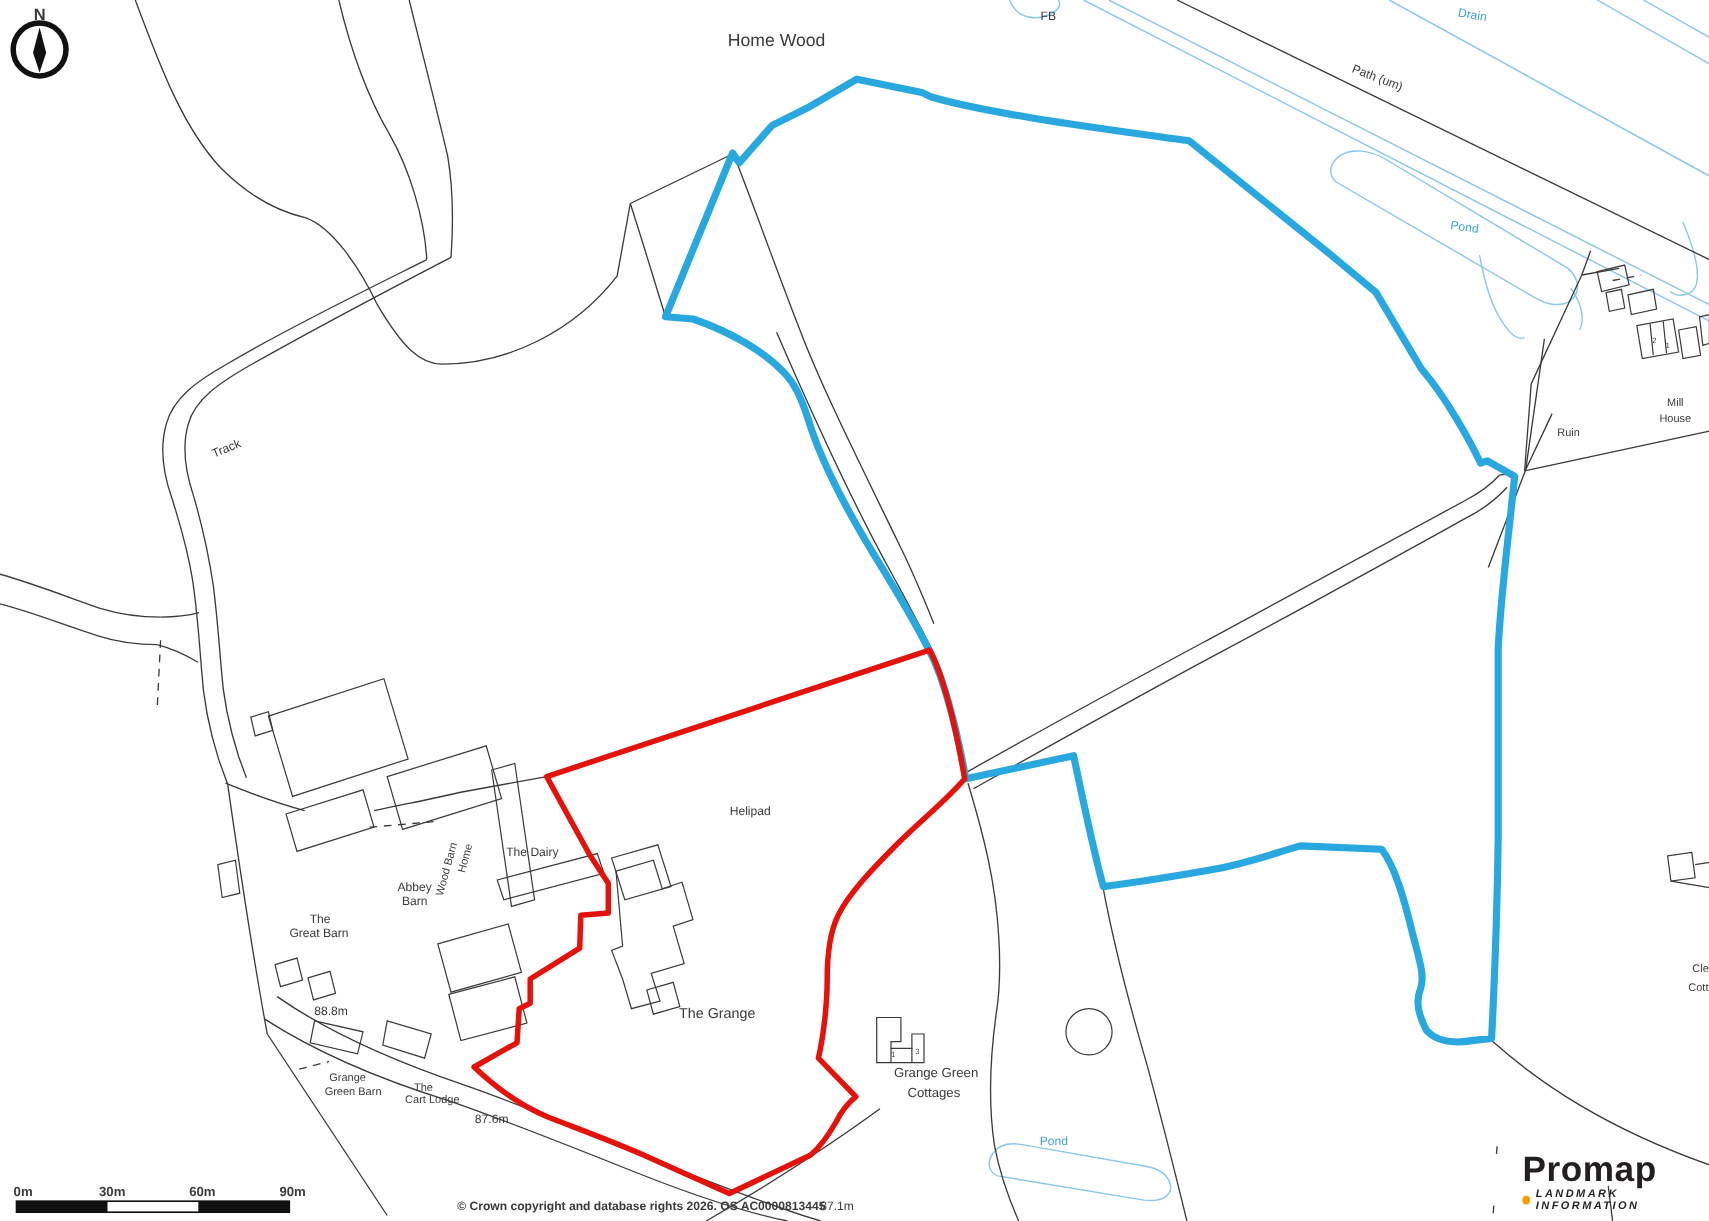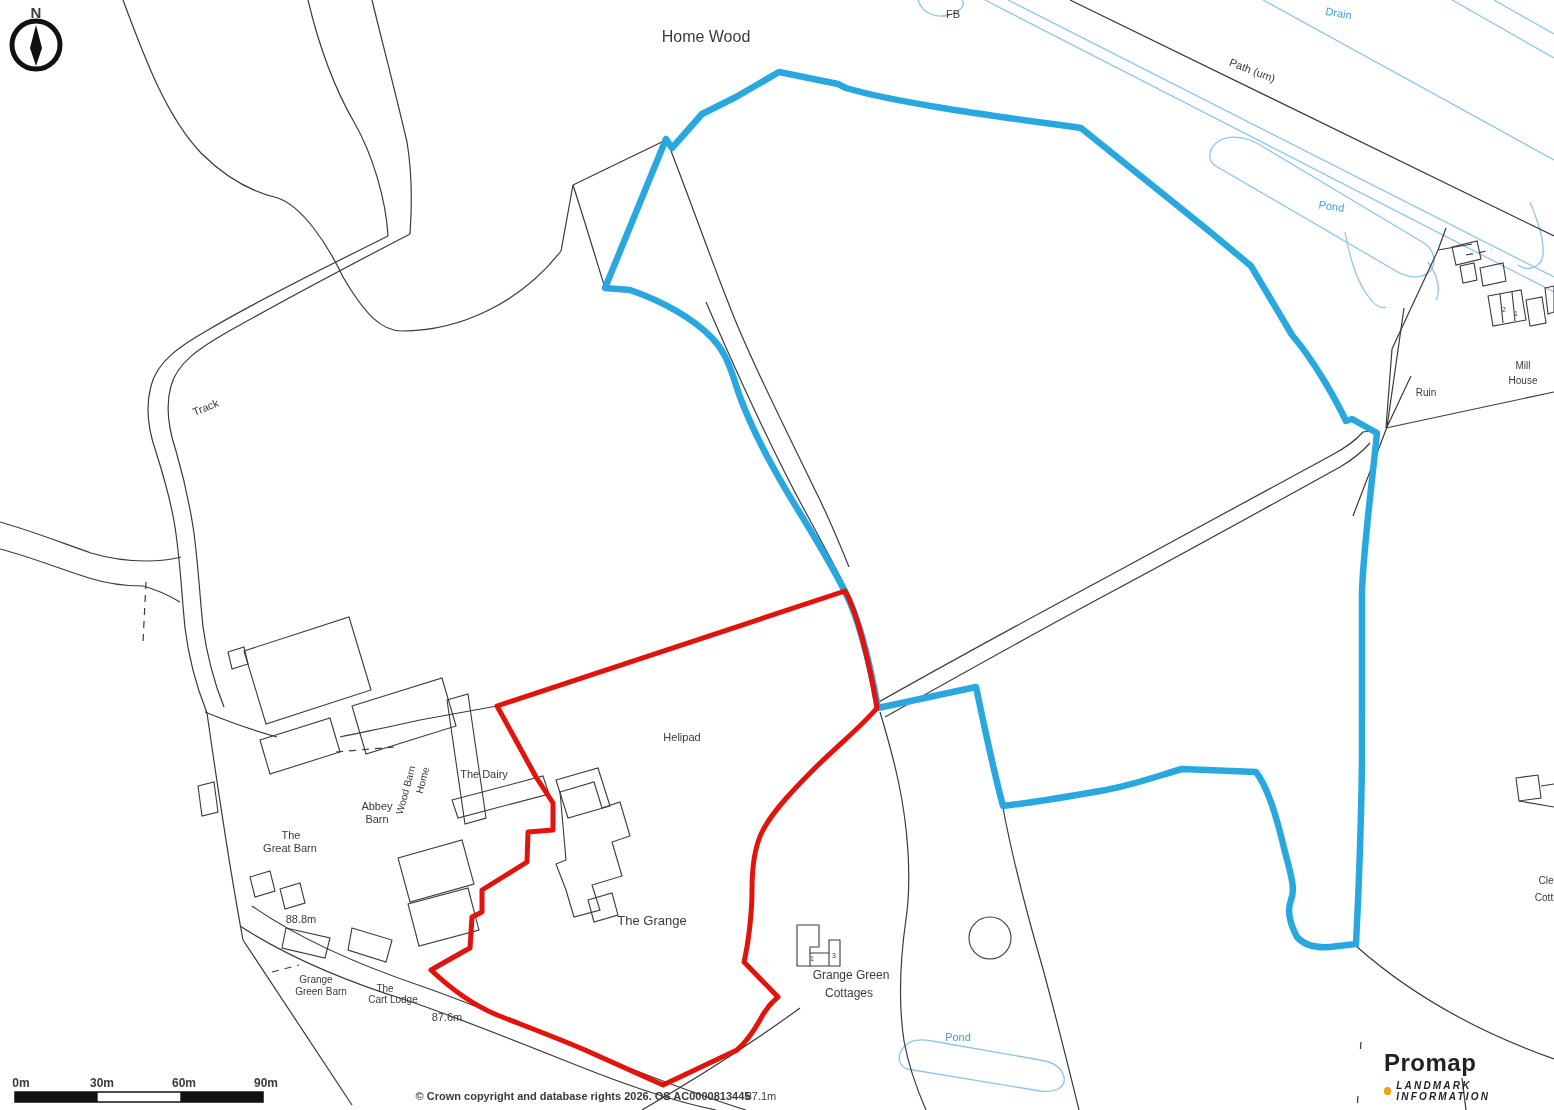--- a/index.html
+++ b/index.html
@@ -2,21 +2,21 @@
 <html><head>
 <meta charset="utf-8">
 <style>
   html,body{margin:0;padding:0;background:#ffffff;}
   .stage{
     position:relative;width:1554px;height:1110px;overflow:hidden;background:#ffffff;
     font-family:"Liberation Sans", sans-serif;
   }
   .map-svg{position:absolute;left:0;top:0;width:1554px;height:1110px;}
   .promap{position:absolute;left:1384px;top:1048px;color:#231f20;text-align:left;}
-  .promap-word{font-size:24px;font-weight:bold;letter-spacing:0.5px;line-height:30px;}
+  .promap-word{font-size:32px;font-weight:bold;letter-spacing:0.5px;line-height:30px;}
   .promap-tag{display:flex;align-items:center;gap:5px;margin-top:2px;}
   .promap-tag .dot{width:8px;height:8px;border-radius:50%;background:#f5a000;display:inline-block;}
   .promap-tag .tagtext{font-size:10px;font-weight:bold;letter-spacing:2.2px;color:#231f20;font-style:italic;}
 </style>
 </head>
 <body>
 
 <div class="stage">
   <svg class="map-svg" viewBox="0 0 1554 1110" xmlns="http://www.w3.org/2000/svg">
 

